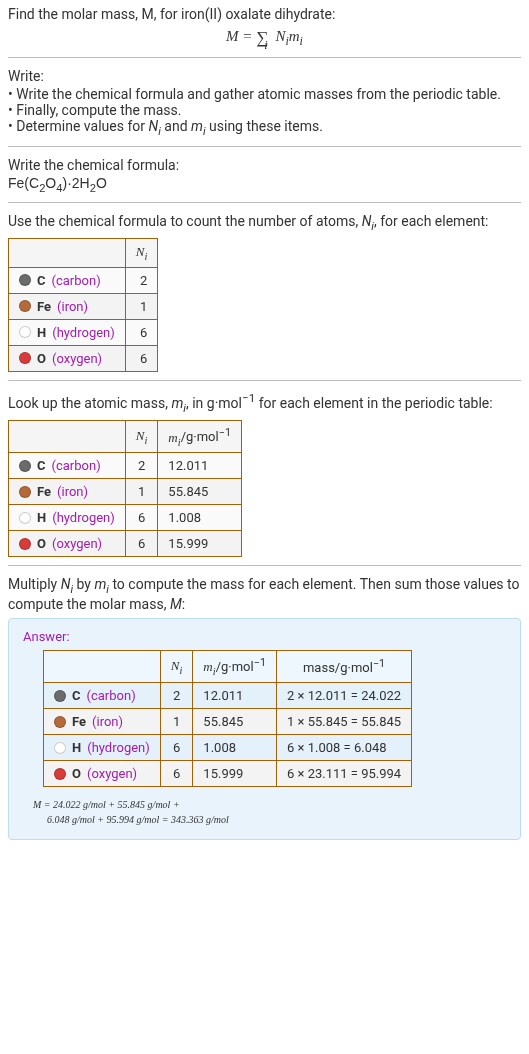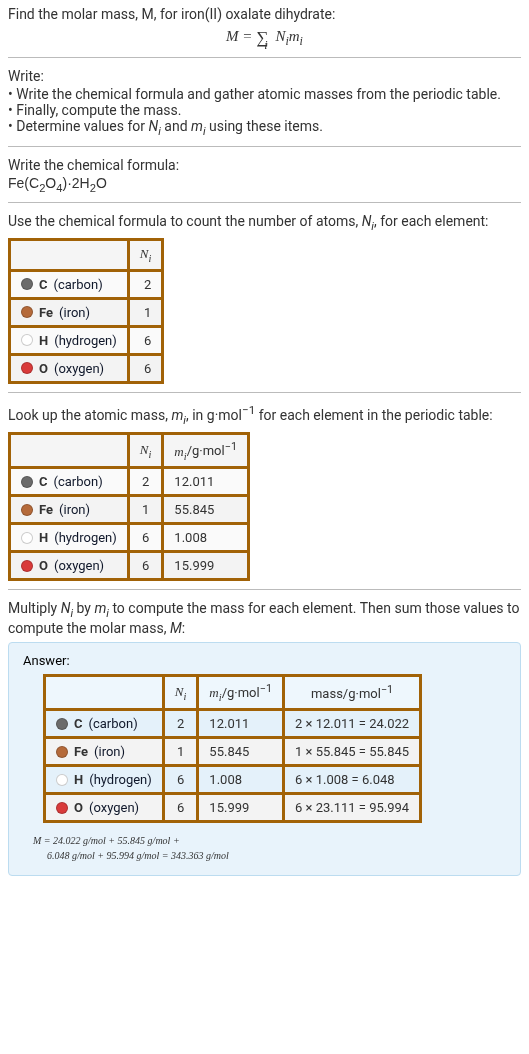--- a/index.html
+++ b/index.html
@@ -28,48 +28,48 @@
   .bullets li::before { content: "• "; }
   .subi { font-style: italic; }
   sub { font-size: 0.8em; }
   .chem { font-family: -apple-system, sans-serif; }
   table.data {
     border-collapse: collapse;
     margin-top: 6px;
     font-size: 13px;
   }
   table.data th, table.data td {
-    border: 3px solid #a16207;
+    border: 1px solid #a16207;
     padding: 5px 10px;
     text-align: left;
     white-space: nowrap;
   }
   table.data th {
     background: #f5f5f5;
     font-weight: normal;
     text-align: center;
   }
   table.data tr:nth-child(even) td { background: #fafafa; }
   table.data tr:nth-child(odd) td { background: #f3f3f3; }
   .elcell { display: flex; align-items: center; gap: 6px; }
   .dot {
     width: 10px; height: 10px; border-radius: 50%;
     border: 1px solid rgba(0,0,0,0.2);
     display: inline-block;
     flex-shrink: 0;
   }
-  .elgrey { color: #0f172a; text-align: center; }
+  .elgrey { color: #a21caf; text-align: center; }
   .answer-box {
     background: #e8f3fb;
     border: 1px solid #bcdcf0;
     border-radius: 4px;
     padding: 10px 14px 12px 14px;
     margin-top: 6px;
   }
-  .answer-box .label { color: #000000; font-size: 13px; margin-bottom: 6px; }
+  .answer-box .label { color: #a21caf; font-size: 13px; margin-bottom: 6px; }
   .answer-box table.data th, .answer-box table.data td { background: #eef7fd; }
   .answer-box table.data tr:nth-child(even) td { background: #e4f1fa; }
   .mass-eq {
     font-style: italic;
     font-family: Georgia, serif;
     font-size: 10px;
     margin: 10px 0 0 10px;
     line-height: 1.5;
   }
   .ni-head { font-style: italic; font-family: Georgia, serif; }

